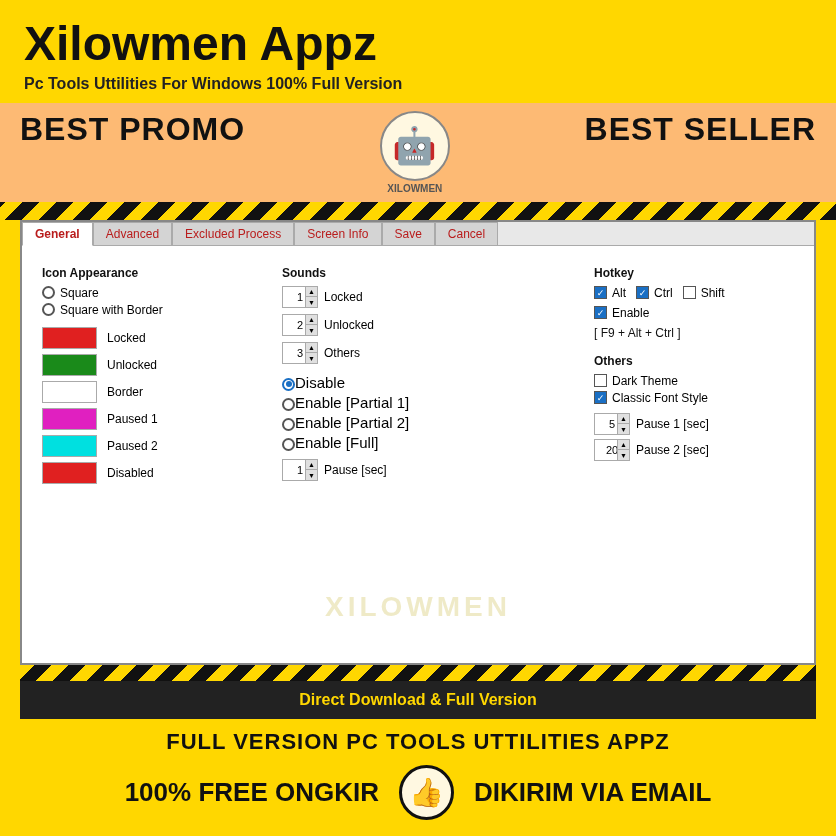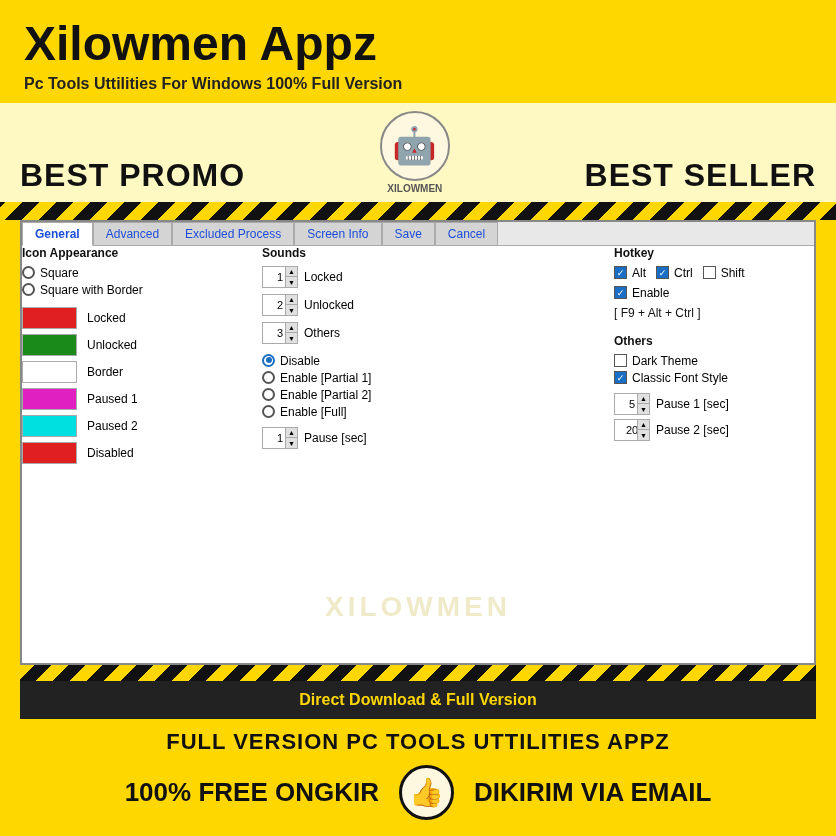--- a/index.html
+++ b/index.html
@@ -33,22 +33,22 @@
     .header-subtitle {
       font-size: 16px;
       font-weight: 700;
       color: #222;
       margin-top: 4px;
     }
 
     
     .promo-bar {
       display: flex;
-      align-items: flex-end;
-      background: #fef9c3;
+      align-items: flex-start;
+      background: #fdba74;
       padding: 8px 20px;
       justify-content: space-between;
     }
     .promo-left, .promo-right {
       font-size: 32px;
       font-weight: 900;
       color: #111;
       letter-spacing: 1px;
     }
     .promo-logo {
@@ -101,35 +101,35 @@
       background: #e8e8e8;
       border-bottom: 1px solid #aaa;
     }
     .tab {
       padding: 4px 12px;
       font-size: 12px;
       border: 1px solid #aaa;
       border-bottom: none;
       cursor: pointer;
       background: #d4d4d4;
-      color: #1d4ed8;
+      color: #b91c1c;
     }
     .tab.active {
       background: #fff;
       border-bottom: 1px solid #fff;
       margin-bottom: -1px;
       font-weight: 600;
     }
 
     
     .app-content {
       display: flex;
       flex: 1;
       min-height: 0;
-      padding: 0;
+      padding: 20px;
       gap: 10px;
       background: #fff;
     }
 
     
     .col-left {
       width: 230px;
       flex-shrink: 0;
     }
     .section-title {
@@ -217,23 +217,22 @@
       display: flex;
       align-items: center;
       justify-content: center;
       border-left: 1px solid #aaa;
     }
     .spin-up { border-bottom: 1px solid #aaa; }
 
     .partial-radio-group { margin-top: 6px; }
     .partial-radio-row {
       display: flex;
-      align-items: flex-start;
-      gap: 5px;
-      font-size: 12px;
+      align-items: flex-end;
+      font-size: 15px;
       margin-bottom: 3px;
     }
 
     .pause-row {
       display: flex;
       align-items: center;
       gap: 6px;
       margin-top: 8px;
       font-size: 12px;
     }

